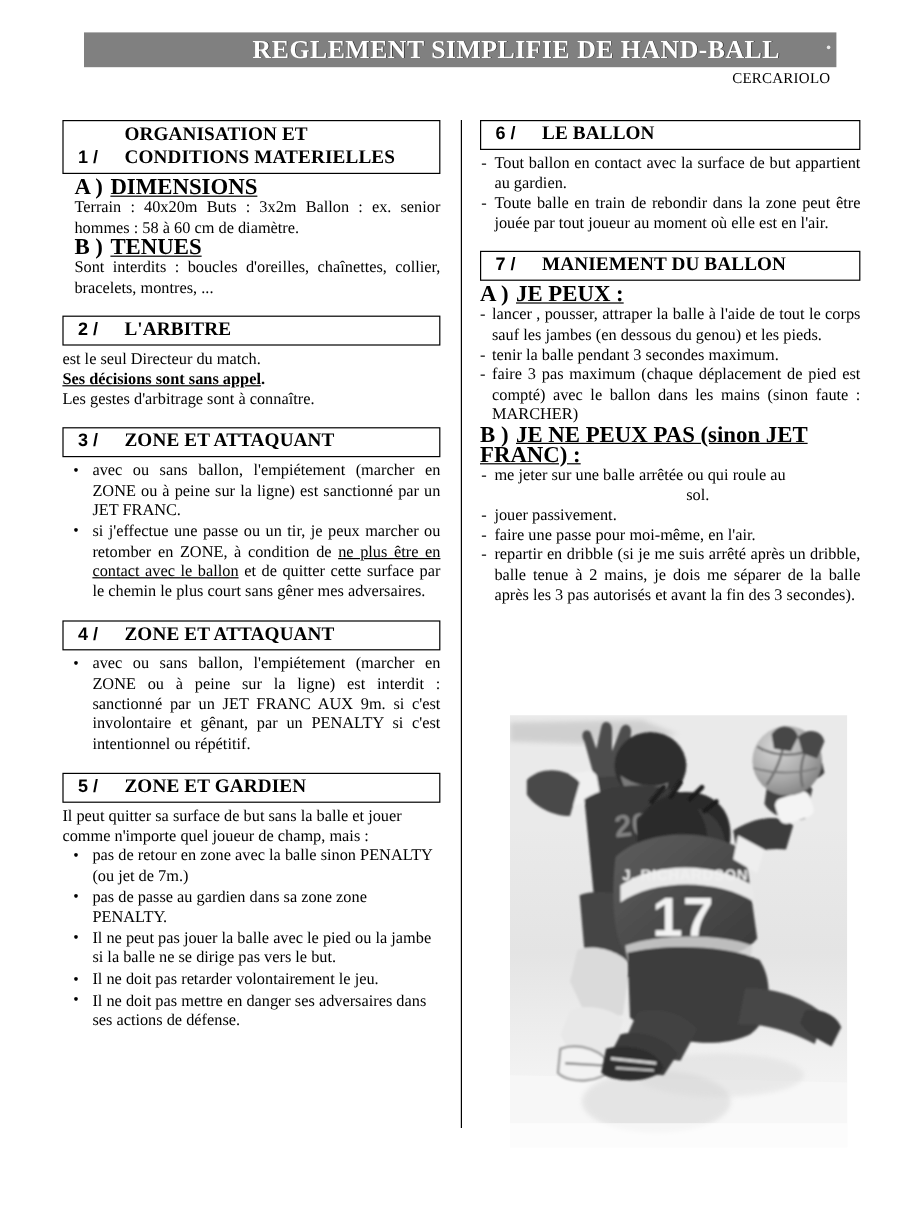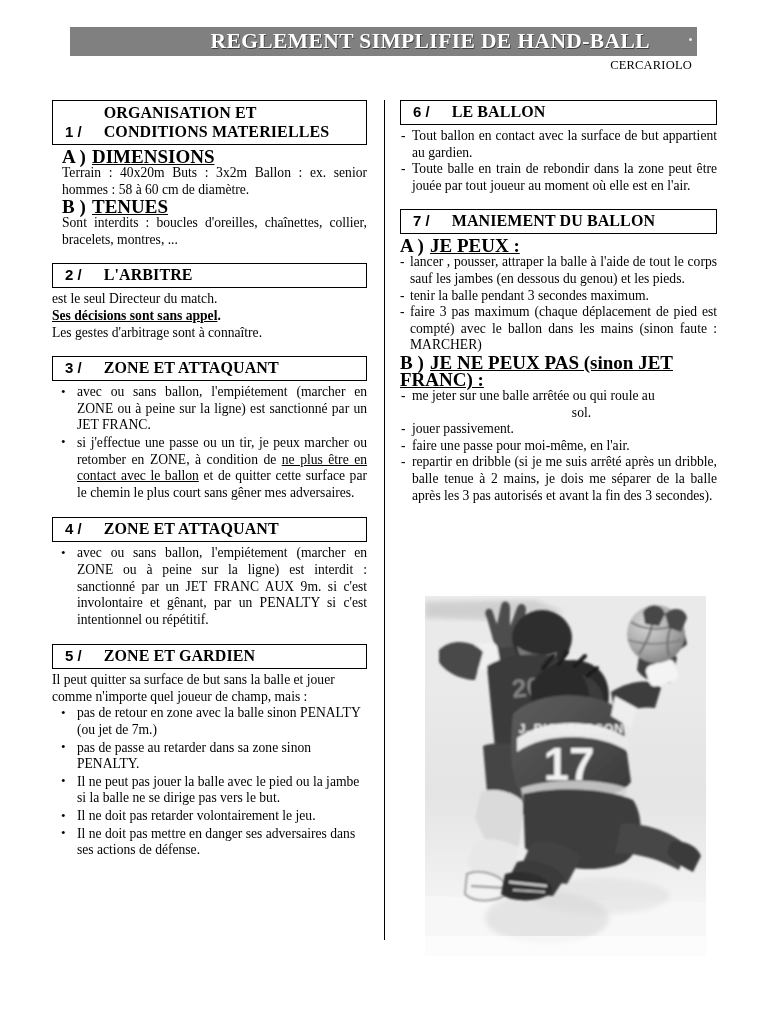--- a/index.html
+++ b/index.html
@@ -250,21 +250,21 @@
   </ul>
 
   <div class="sec-gap"></div>
 
   <div class="sec-box">
     <span class="sec-num">5 /</span><span class="sec-name">ZONE ET GARDIEN</span>
   </div>
   <div class="body-txt nojust">Il peut quitter sa surface de but sans la balle et jouer comme n'importe quel joueur de champ, mais :</div>
   <ul class="bul nojust">
     <li>pas de retour en zone avec la balle sinon PENALTY (ou jet de 7m.)</li>
-    <li>pas de passe au retarder dans sa zone sinon PENALTY.</li>
+    <li>pas de passe au gardien dans sa zone zone PENALTY.</li>
     <li>Il ne peut pas jouer la balle avec le pied ou la jambe si la balle ne se dirige pas vers le but.</li>
     <li>Il ne doit pas retarder volontairement le jeu.</li>
     <li>Il ne doit pas mettre en danger ses adversaires dans ses actions de défense.</li>
   </ul>
 
 </div>
 
 <div id="col-right">
 
   <div class="sec-box">

